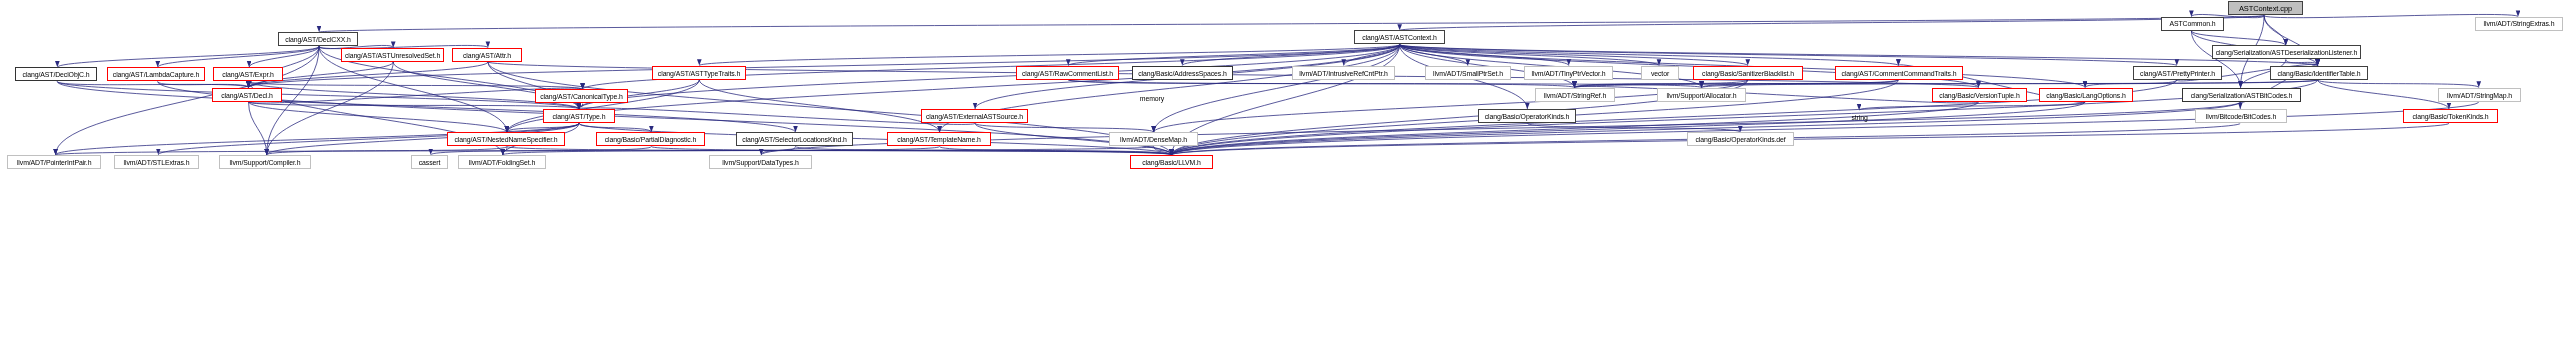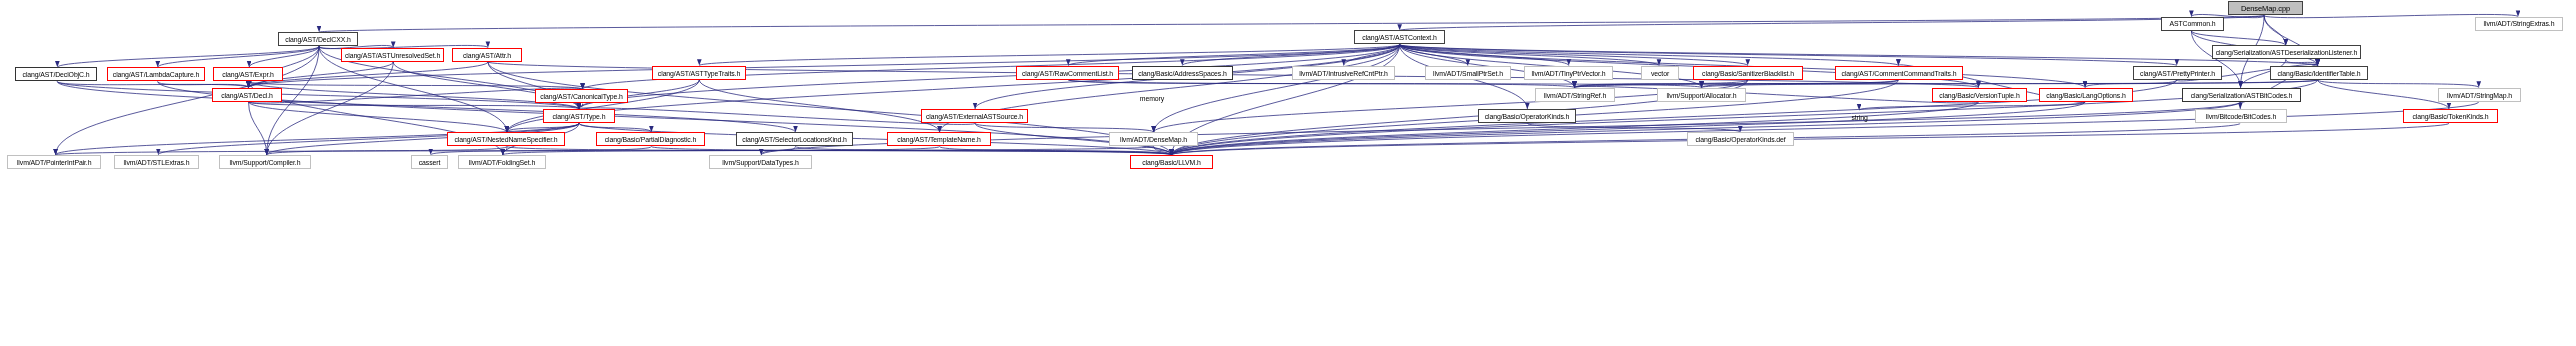--- a/index.html
+++ b/index.html
@@ -163,21 +163,21 @@
         <path d="M3653,134 C3653,190.7 1965,203.3 1965,260" marker-end="url(#arrow)"></path>
         <path d="M3653,134 C3653,146 3889.5,98 3889.5,110" marker-end="url(#arrow)"></path>
         <path d="M1935,246 C1935,258 1965,248 1965,260" marker-end="url(#arrow)"></path>
         <path d="M1935,246 C1935,258 91,248 91,260" marker-end="url(#arrow)"></path>
         <path d="M4110,207 C4110,230.85 1965,236.15 1965,260" marker-end="url(#arrow)"></path>
         <path d="M3759.5,207 C3759.5,230.85 1965,236.15 1965,260" marker-end="url(#arrow)"></path>
         <path d="M4160,171 C4160,211.05 1965,219.95 1965,260" marker-end="url(#arrow)"></path>
       </g>
   </svg>
   <div id="node-layer">
-      <div class="node n-root" style="left: 2228px; top: 1.2px; width: 75px;">DenseMap.cpp</div>
+      <div class="node n-root" style="left: 2228px; top: 1.2px; width: 75px;">ASTContext.cpp</div>
       <div class="node n-plain" style="left: 278px; top: 32px; width: 80px;">clang/AST/DeclCXX.h</div>
       <div class="node n-plain" style="left: 1354px; top: 30px; width: 91px;">clang/AST/ASTContext.h</div>
       <div class="node n-plain" style="left: 2161px; top: 16.7px; width: 63px;">ASTCommon.h</div>
       <div class="node n-grey" style="left: 2475px; top: 16.7px; width: 88px;">llvm/ADT/StringExtras.h</div>
       <div class="node n-plain" style="left: 2212px; top: 45px; width: 149px;">clang/Serialization/ASTDeserializationListener.h</div>
       <div class="node n-red" style="left: 341px; top: 48px; width: 103px;">clang/AST/ASTUnresolvedSet.h</div>
       <div class="node n-red" style="left: 452px; top: 48px; width: 70px;">clang/AST/Attr.h</div>
       <div class="node n-dark" style="left: 15px; top: 67px; width: 82px;">clang/AST/DeclObjC.h</div>
       <div class="node n-red" style="left: 107px; top: 67px; width: 98px;">clang/AST/LambdaCapture.h</div>
       <div class="node n-red" style="left: 213px; top: 67px; width: 70px;">clang/AST/Expr.h</div>

